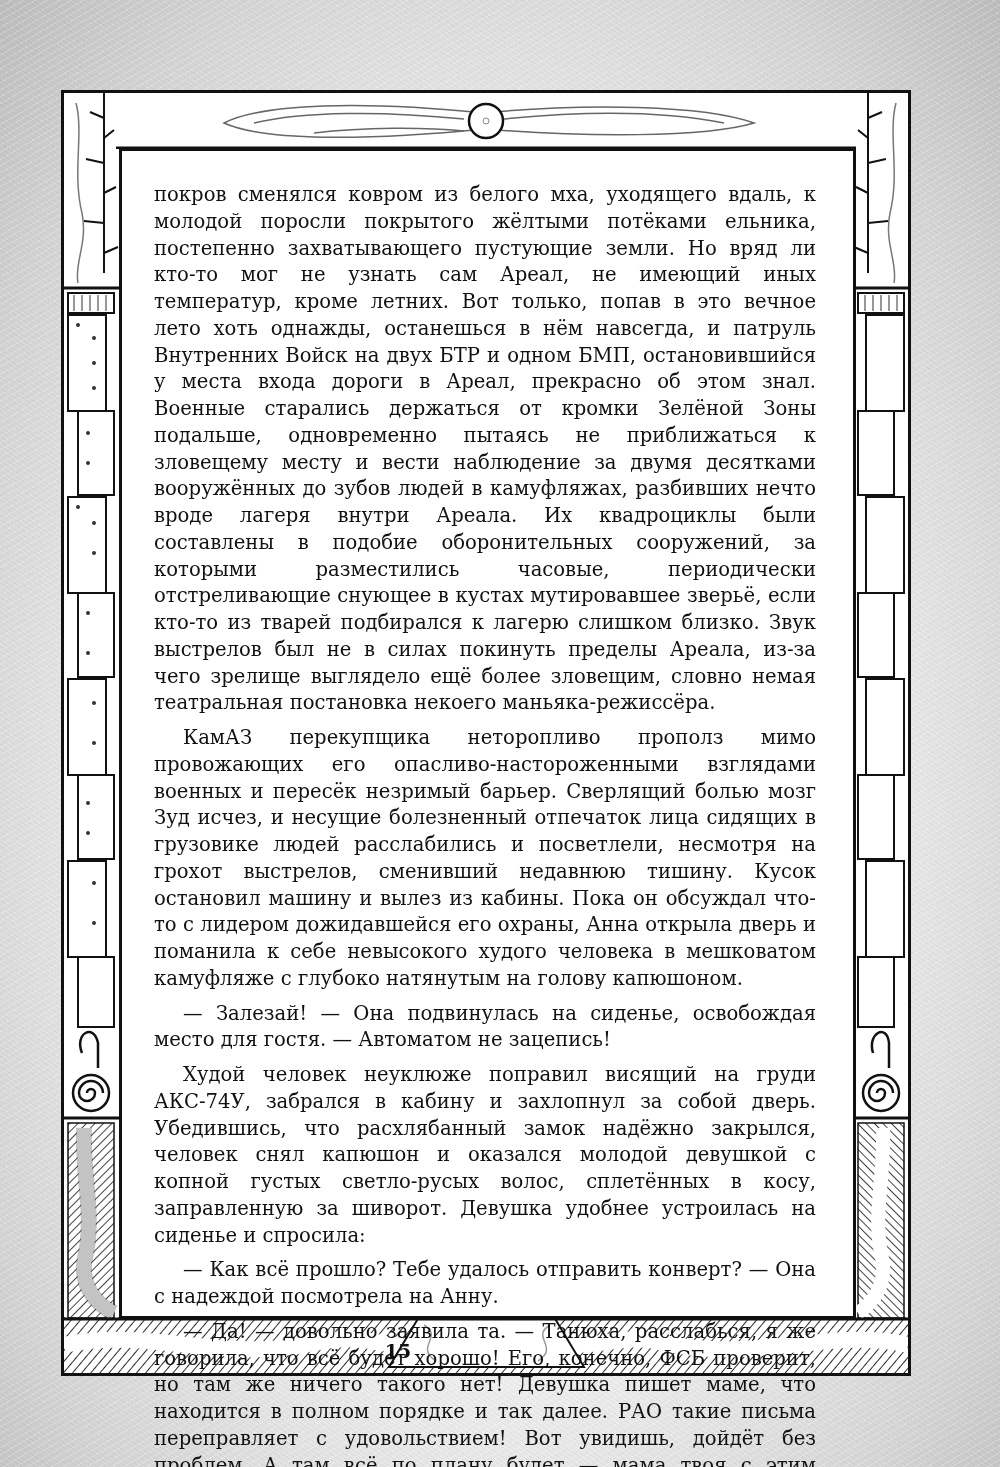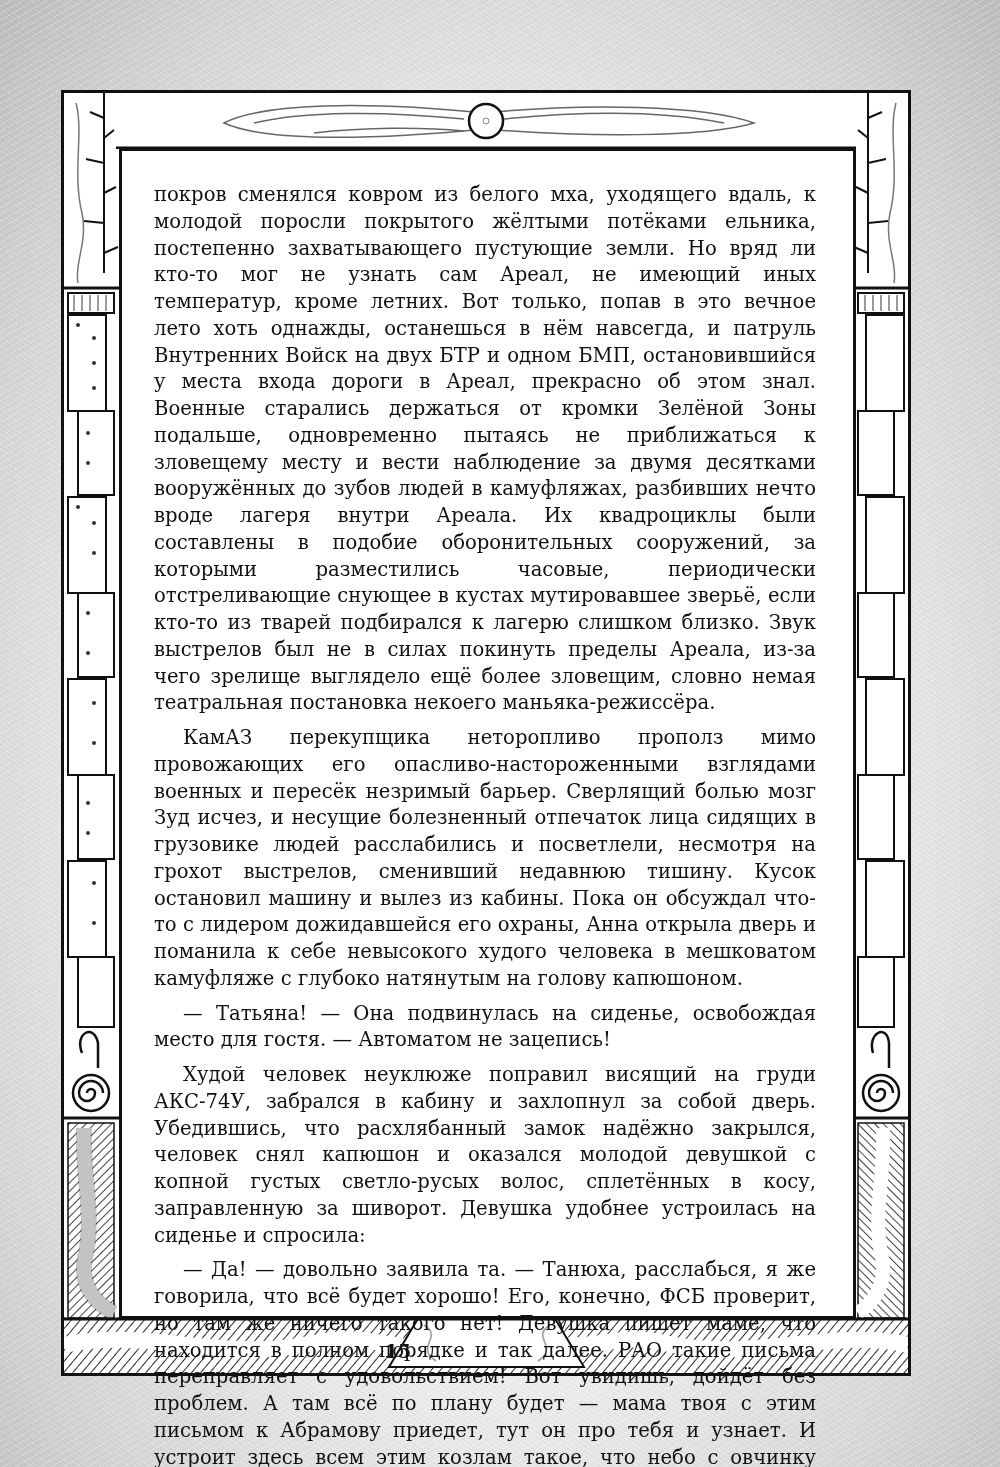--- a/index.html
+++ b/index.html
@@ -174,19 +174,20 @@
     <path d="M486 8 C466 20, 496 30, 474 44" stroke="#999" stroke-width="1.5" fill="none"></path>
     <line x1="0" y1="2" x2="844" y2="2" stroke="#111" stroke-width="3"></line>
   </svg>
 </div>
 
 <div class="panel"></div>
 
 <div class="text">
   <p class="first">покров сменялся ковром из белого мха, уходящего вдаль, к молодой поросли покрытого жёлтыми потёками ельника, постепенно захватывающего пустующие земли. Но вряд ли кто-то мог не узнать сам Ареал, не имеющий иных температур, кроме летних. Вот только, попав в это вечное лето хоть однажды, останешься в нём навсегда, и патруль Внутренних Войск на двух БТР и одном БМП, остановившийся у места входа дороги в Ареал, прекрасно об этом знал. Военные старались держаться от кромки Зелёной Зоны подальше, одновременно пытаясь не приближаться к зловещему месту и вести наблюдение за двумя десятками вооружённых до зубов людей в камуфляжах, разбивших нечто вроде лагеря внутри Ареала. Их квадроциклы были составлены в подобие оборонительных сооружений, за которыми разместились часовые, периодически отстреливающие снующее в кустах мутировавшее зверьё, если кто-то из тварей подбирался к лагерю слишком близко. Звук выстрелов был не в силах покинуть пределы Ареала, из-за чего зрелище выглядело ещё более зловещим, словно немая театральная постановка некоего маньяка-режиссёра.</p>
   <p>КамАЗ перекупщика неторопливо прополз мимо провожающих его опасливо-настороженными взглядами военных и пересёк незримый барьер. Сверлящий болью мозг Зуд исчез, и несущие болезненный отпечаток лица сидящих в грузовике людей расслабились и посветлели, несмотря на грохот выстрелов, сменивший недавнюю тишину. Кусок остановил машину и вылез из кабины. Пока он обсуждал что-то с лидером дожидавшейся его охраны, Анна открыла дверь и поманила к себе невысокого худого человека в мешковатом камуфляже с глубоко натянутым на голову капюшоном.</p>
-  <p>— Татьяна! — Она подвинулась на сиденье, освобождая место для гостя. — Автоматом не зацепись!</p>
+  <p>— Залезай! — Она подвинулась на сиденье, освобождая место для гостя. — Автоматом не зацепись!</p>
   <p>Худой человек неуклюже поправил висящий на груди АКС-74У, забрался в кабину и захлопнул за собой дверь. Убедившись, что расхлябанный замок надёжно закрылся, человек снял капюшон и оказался молодой девушкой с копной густых светло-русых волос, сплетённых в косу, заправленную за шиворот. Девушка удобнее устроилась на сиденье и спросила:</p>
+  <p>— Как всё прошло? Тебе удалось отправить конверт? — Она с надеждой посмотрела на Анну.</p>
   <p>— Да! — довольно заявила та. — Танюха, расслабься, я же говорила, что всё будет хорошо! Его, конечно, ФСБ проверит, но там же ничего такого нет! Девушка пишет маме, что находится в полном порядке и так далее. РАО такие письма переправляет с удовольствием! Вот увидишь, дойдёт без проблем. А там всё по плану будет — мама твоя с этим письмом к Абрамову приедет, тут он про тебя и узнает. И устроит здесь всем этим козлам такое, что небо с овчинку покажется!</p>
   <p>— Хотелось бы, — грустно улыбнулась Татьяна. — Не знаю, насколько конкретно распространяется влияние Абрамова, но наде-</p>
 </div>
 
 <div class="page-num">15</div>
 
 </body></html>

